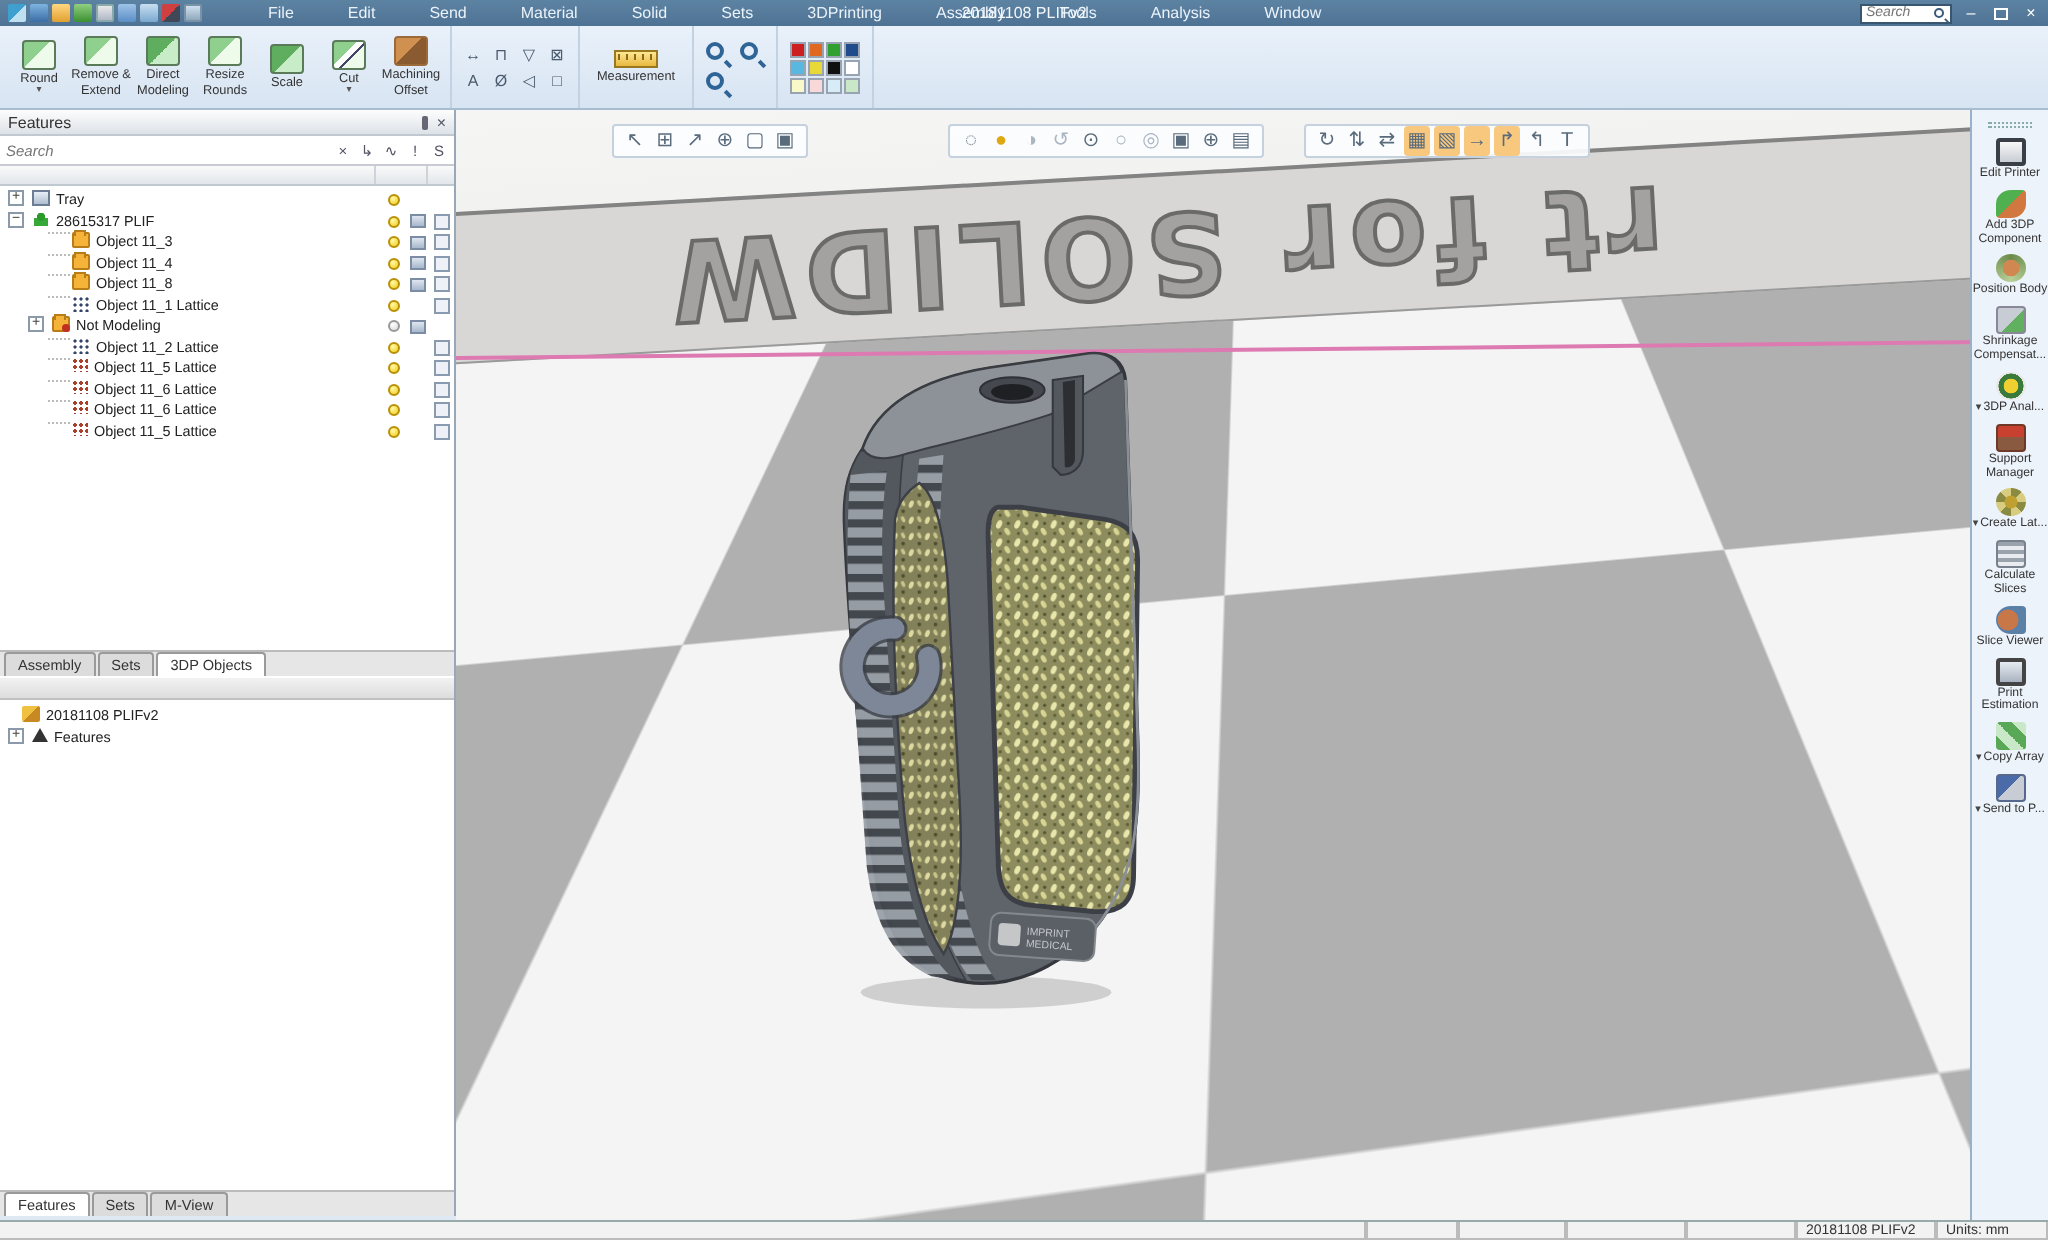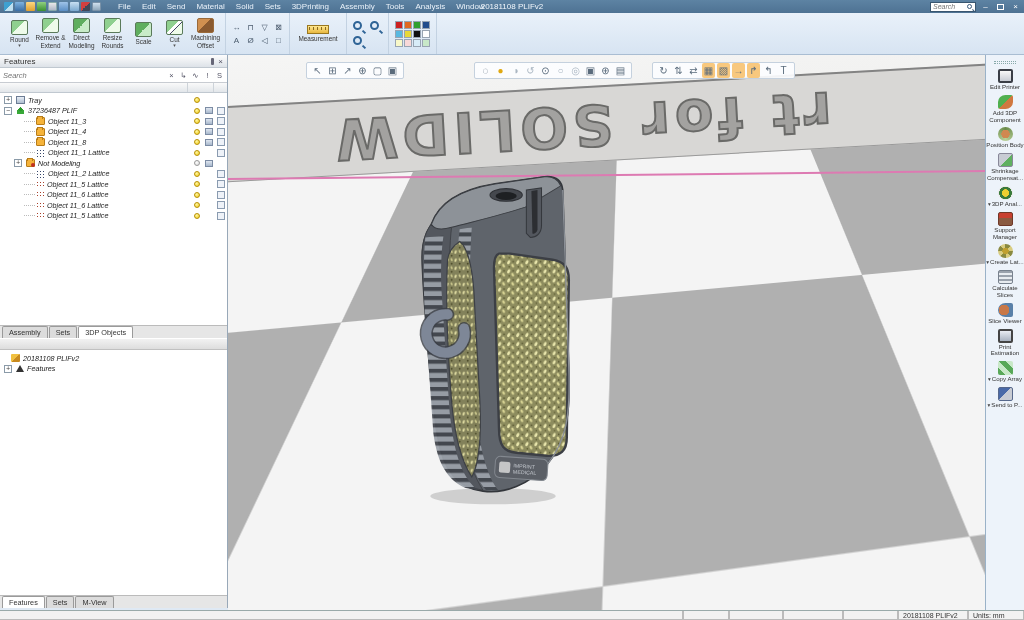--- a/index.html
+++ b/index.html
@@ -13,21 +13,21 @@
   .app-logo{background:linear-gradient(135deg,#3fa0d0 50%,#bfe0f0 50%);}
   .qic.save{background:linear-gradient(#7fb3e0,#3a6ea5);}
   .qic.open{background:linear-gradient(#ffd780,#e0a030);}
   .qic.tree{background:linear-gradient(#90d080,#3a9030);}
   .qic.paste{background:linear-gradient(#e8e8e8,#b0b8c8);border:1px solid #8aa;}
   .qic.undo{background:linear-gradient(#9fc3e8,#5a8ec5);}
   .qic.redo{background:linear-gradient(#c8dff2,#7aa8cf);}
   .qic.flag{background:linear-gradient(135deg,#d04040 50%,#404858 50%);}
   .qic.mon{background:linear-gradient(#cfe0ee,#8fa8bc);border:1px solid #7a92a8;}
   #menubar{display:flex;gap:1px;margin-left:8px;}
-  .menu-item{padding:0 5px;cursor:default;}
+  .menu-item{padding:0 5px;cursor:default;margin-left:16px;}
   #win-title{position:absolute;left:50%;transform:translateX(-50%);font-size:8px;color:#f2f7fc;}
   #tb-right{margin-left:auto;display:flex;align-items:center;gap:4px;padding-right:3px;}
   #tb-search{display:flex;align-items:center;background:#fff;border:1px solid #395670;height:10px;width:46px;padding:0 2px;}
   #tb-search input{border:none;outline:none;width:34px;font-size:7px;font-style:italic;color:#666;font-family:"Liberation Sans",sans-serif;}
   .mag{width:5px;height:5px;border:1px solid #3a5a7c;border-radius:50%;position:relative;display:inline-block;}
   .mag::after{content:"";position:absolute;width:3px;height:1px;background:#3a5a7c;transform:rotate(45deg);left:4px;top:5px;}
   .wbtn{width:11px;height:9px;display:inline-flex;align-items:center;justify-content:center;font-size:8px;color:#fff;line-height:1;}
   .wbtn.box::after{content:"";width:5px;height:4px;border:1px solid #fff;}
 
   
@@ -55,21 +55,21 @@
   #fp-header .hic{margin-left:auto;display:flex;gap:4px;color:#556;font-size:8px;align-items:center;}
   .pin{width:3px;height:7px;background:#667;display:inline-block;border-radius:1px;}
   #fp-search{height:15px;display:flex;align-items:center;border-bottom:1px solid #c8ccd2;background:#fff;padding:0 3px;gap:3px;}
   #fp-search input{flex:1;border:none;outline:none;font-size:7.5px;font-style:italic;color:#888;font-family:"Liberation Sans",sans-serif;}
   #fp-search .fic{font-size:7.5px;color:#556;width:9px;text-align:center;}
   #fp-colhead{height:10px;background:linear-gradient(#fafafa,#e2e6ea);border-bottom:1px solid #c0c8d0;display:flex;}
   #fp-colhead .c1{flex:1;border-right:1px solid #cdd3d9;}
   #fp-colhead .c2{width:26px;border-right:1px solid #cdd3d9;}
   #fp-colhead .c3{width:13px;}
   #fp-tree{flex:0 0 232px;background:#fff;overflow:hidden;padding-top:2px;}
-  .trow{display:flex;align-items:center;height:10.5px;font-size:7.2px;color:#222;padding-left:4px;cursor:default;font-style:italic;}
+  .trow{display:flex;height:10.5px;font-size:7.2px;color:#222;padding-left:4px;cursor:default;}
   .trow.child{padding-left:24px;}
   .exp{width:8px;height:8px;border:1px solid #8a9aa8;background:#fff;font-size:7px;line-height:6px;text-align:center;color:#444;margin-right:3px;flex:none;}
   .noexp{width:11px;flex:none;border-top:1px dotted #bbb;margin-right:0;height:0;}
   .tic{width:9px;height:8px;flex:none;margin:0 3px 0 1px;display:inline-block;}
   .tic.tray{background:linear-gradient(#e8eef6,#aebecf);border:1px solid #6c7c94;}
   .tic.pers{background:radial-gradient(circle at 50% 30%,#2a9a2a 28%,transparent 30%),linear-gradient(#38a838,#38a838) 50% 90%/7px 4px no-repeat;}
   .tic.folder{background:#f5b33a;border:1px solid #b87c18;border-radius:1px;position:relative;}
   .tic.folder::before{content:"";position:absolute;left:0;top:-2px;width:4px;height:2px;background:#f5b33a;border:1px solid #b87c18;border-bottom:none;}
   .tic.folder.np::after{content:"";position:absolute;right:-1px;bottom:-1px;width:4px;height:4px;background:#c03020;border-radius:50%;}
   .tic.lat{background:#fff;background-image:radial-gradient(#35456a 35%,transparent 40%);background-size:3px 3px;}
@@ -292,21 +292,21 @@
           <span class="slot">
             <span class="bulb"></span>
           </span>
           <span class="slot"></span>
           <span class="slot"></span>
         </span>
     </div>
     <div class="trow">
       <span class="exp">−</span>
       <span class="tic pers"></span>
-      <span class="tlbl">37236487 PLIF</span>
+      <span class="tlbl">28615317 PLIF</span>
       <span class="tslots">
           <span class="slot">
             <span class="bulb"></span>
           </span>
           <span class="slot">
             <span class="stackic"></span>
           </span>
           <span class="slot">
             <span class="chk"></span>
           </span>

